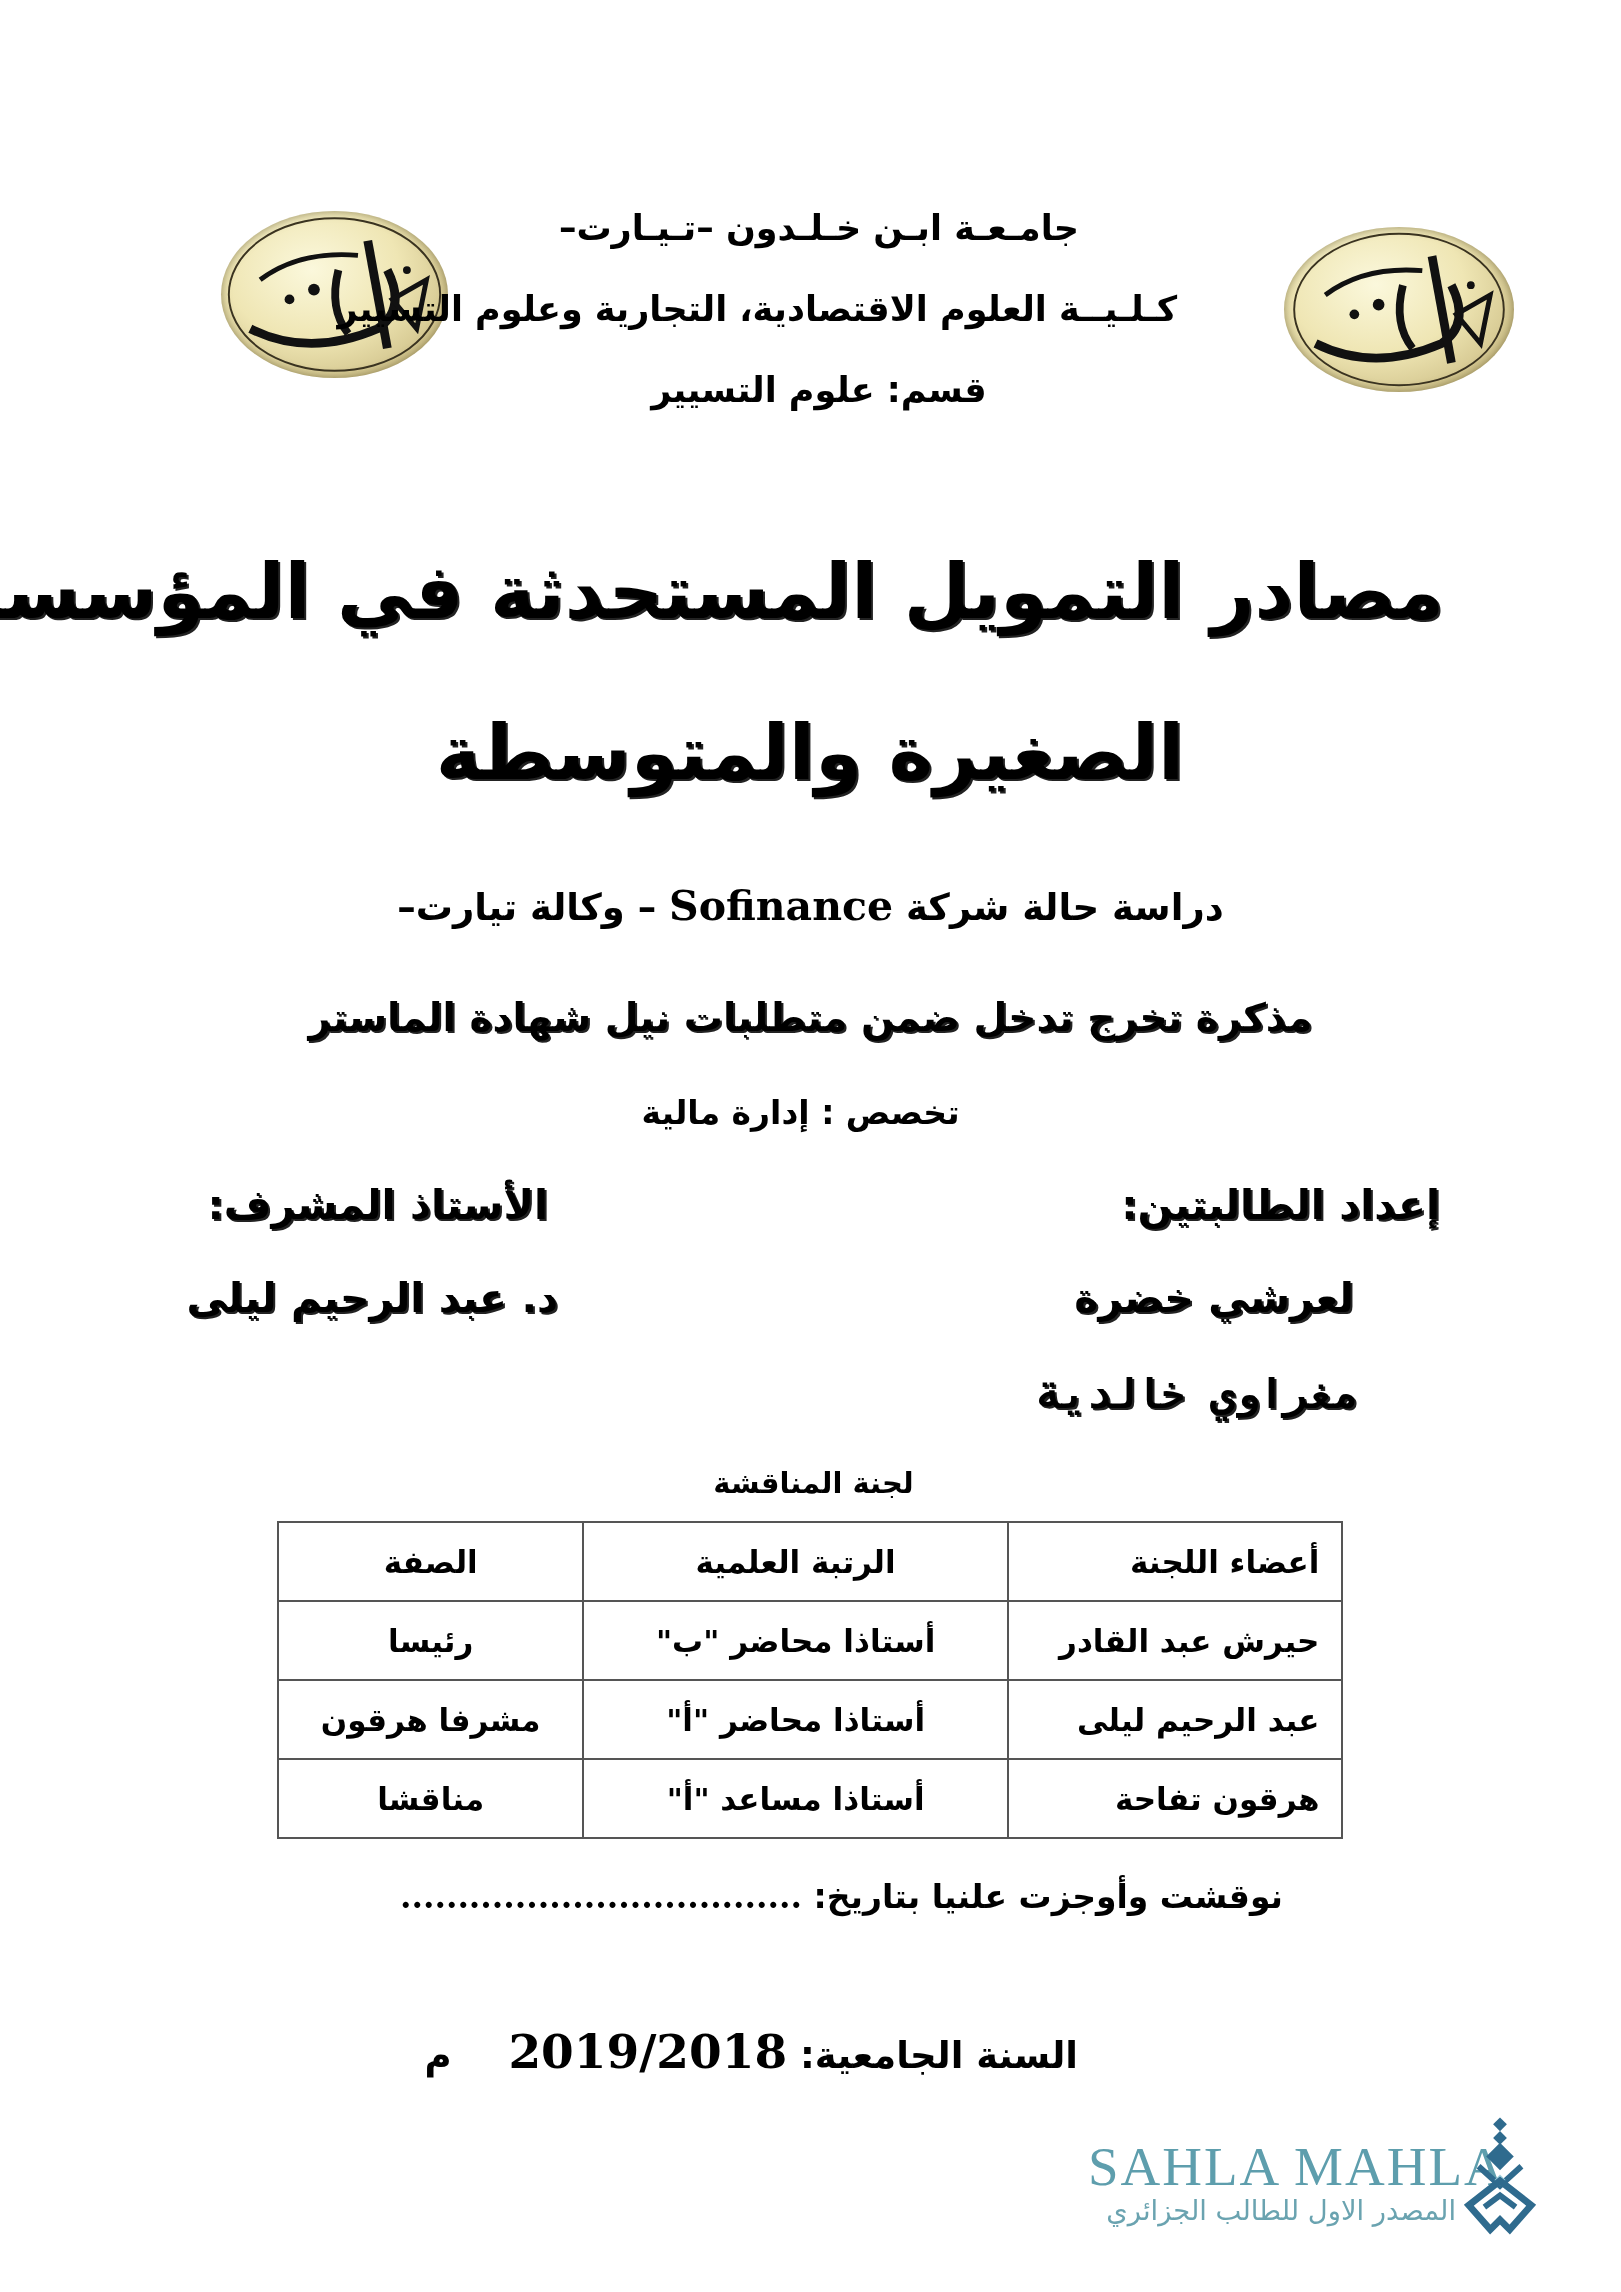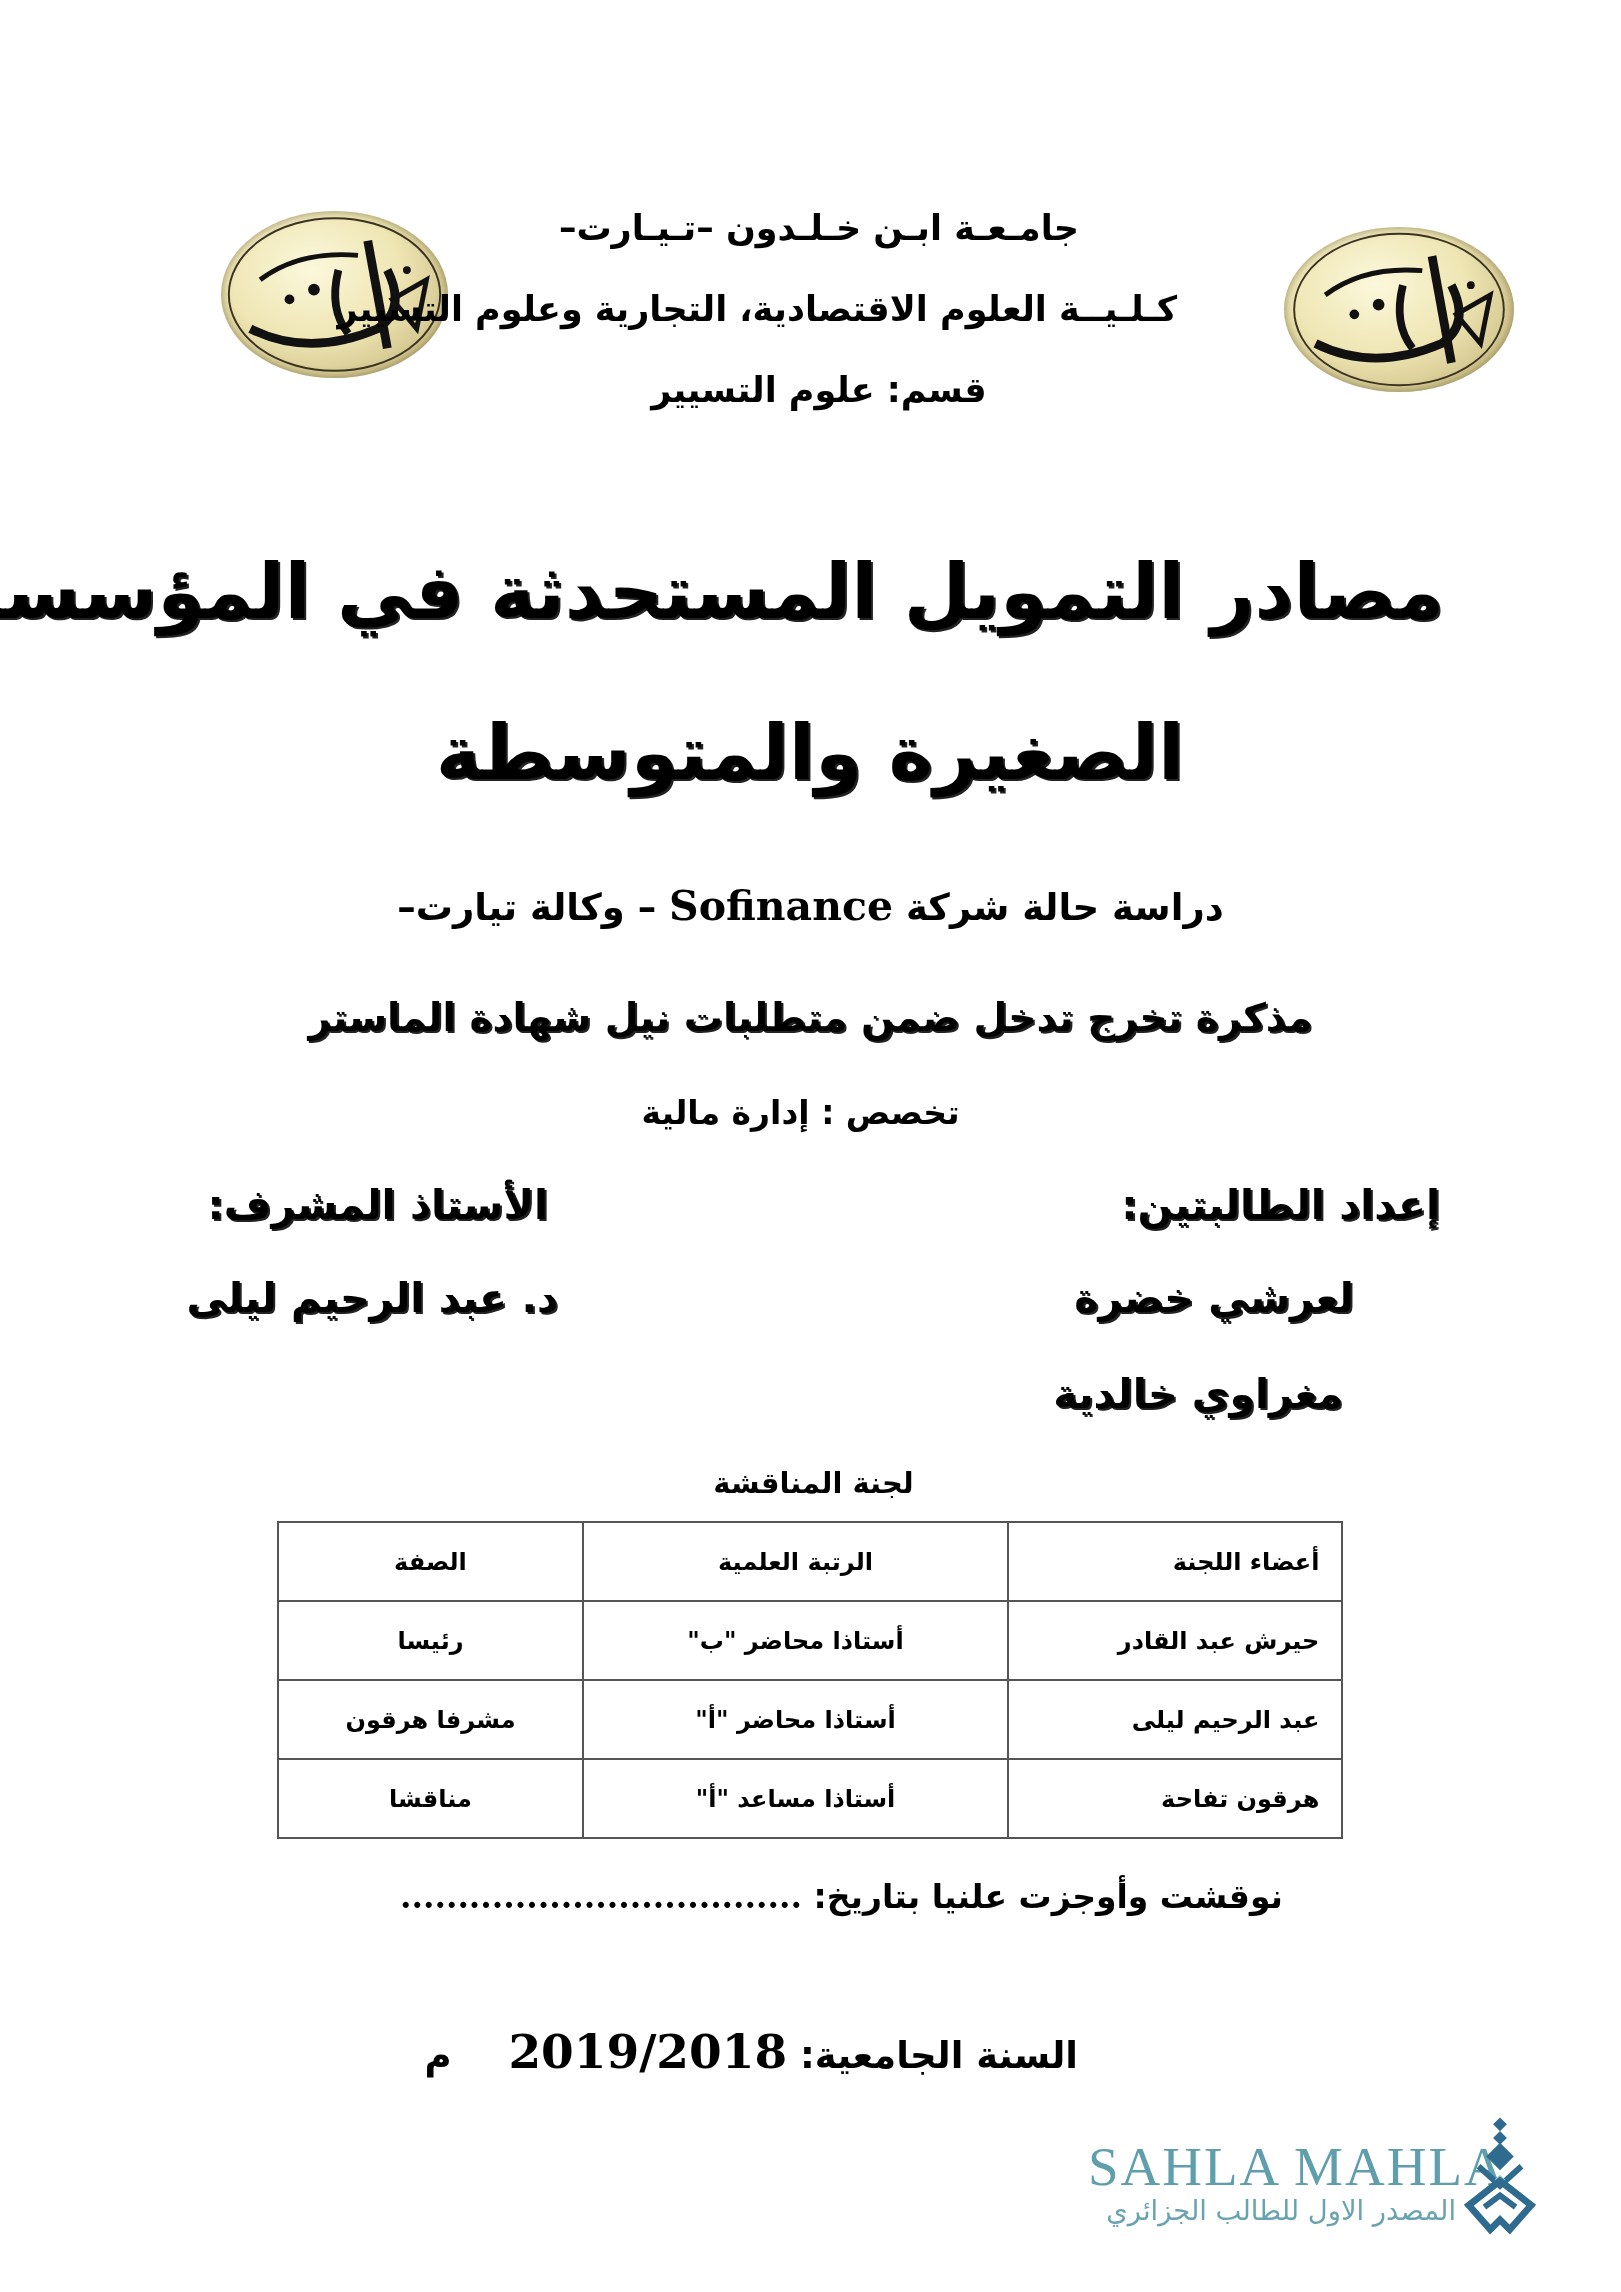--- a/index.html
+++ b/index.html
@@ -21,21 +21,21 @@
   .sub { font-size:37px; }
   .sub .latin { font-family:"DejaVu Serif", serif; font-size:41px; direction:ltr; unicode-bidi:embed; }
   .mid { font-size:39px; }
   .spec { font-size:33px; }
   .label { font-size:41px; }
   .name { font-size:41px; }
 
   table.committee { position:absolute; left:277px; top:1521px; width:1066px;
                     border-collapse:collapse; direction:rtl; }
   table.committee td, table.committee th { border:2px solid #555; height:77px;
-                    font-size:24px; font-weight:bold; text-align:center; padding:0 9.8px;margin-top:16px; }
+                    font-size:31px; font-weight:bold; text-align:center; padding:0 9.8px;margin-top:16px; }
   table.committee .c-member { width:323px; text-align:right; padding-right:21.6px; }
   table.committee .c-rank { width:437px; }
   table.committee .c-role { width:304px; }
 
   .dots { font-family:"DejaVu Serif", serif; font-weight:bold; letter-spacing:2.9px; direction:ltr; unicode-bidi:embed; }
   .year { font-size:37px; }
   .year .num { font-family:"DejaVu Serif", serif; font-size:47px; direction:ltr; unicode-bidi:embed;margin-left:44px; }
 
   .brand-text { font-family:Liberation Serif, serif; font-size:55px; color:#5e9ead; letter-spacing:2px; font-weight:normal; }
   .brand-tag { font-size:27.4px; color:#6aa3b0; direction:rtl; font-weight:normal;text-align:right; }
@@ -84,21 +84,21 @@
   <span>– وكالة تيارت–</span>
 </div>
 
 <div class="abs ar center mid shadow" style="left:294px; width:1033px; top:995px;">مذكرة تخرج تدخل ضمن متطلبات نيل شهادة الماستر</div>
 <div class="abs ar center spec" style="left:284px; width:1033px; top:1093px;">تخصص : إدارة مالية</div>
 
 <div class="abs ar label shadow" style="right:181px; top:1181px;">إعداد الطالبتين:</div>
 <div class="abs ar label shadow" style="right:1073px; top:1181px;">الأستاذ المشرف:</div>
 
 <div class="abs ar name shadow" style="right:267px; top:1274px;">لعرشي خضرة</div>
-<div class="abs ar name shadow" style="right:278px; top:1370px;">مغراوي خالدية</div>
+<div class="abs ar name shadow" style="right:263px; top:1370px;font-family:Liberation Mono, monospace;">مغراوي خالدية</div>
 <div class="abs ar name shadow" style="right:1063px; top:1274px;">د. عبد الرحيم ليلى</div>
 
 <div class="abs ar center" style="left:588px; width:451px; top:1466px; font-size:29px;">لجنة المناقشة</div>
 
 <table class="committee">
   <tbody>
       <tr>
     <td class="c-member">أعضاء اللجنة</td>
     <td class="c-rank">الرتبة العلمية</td>
     <td class="c-role">الصفة</td>

